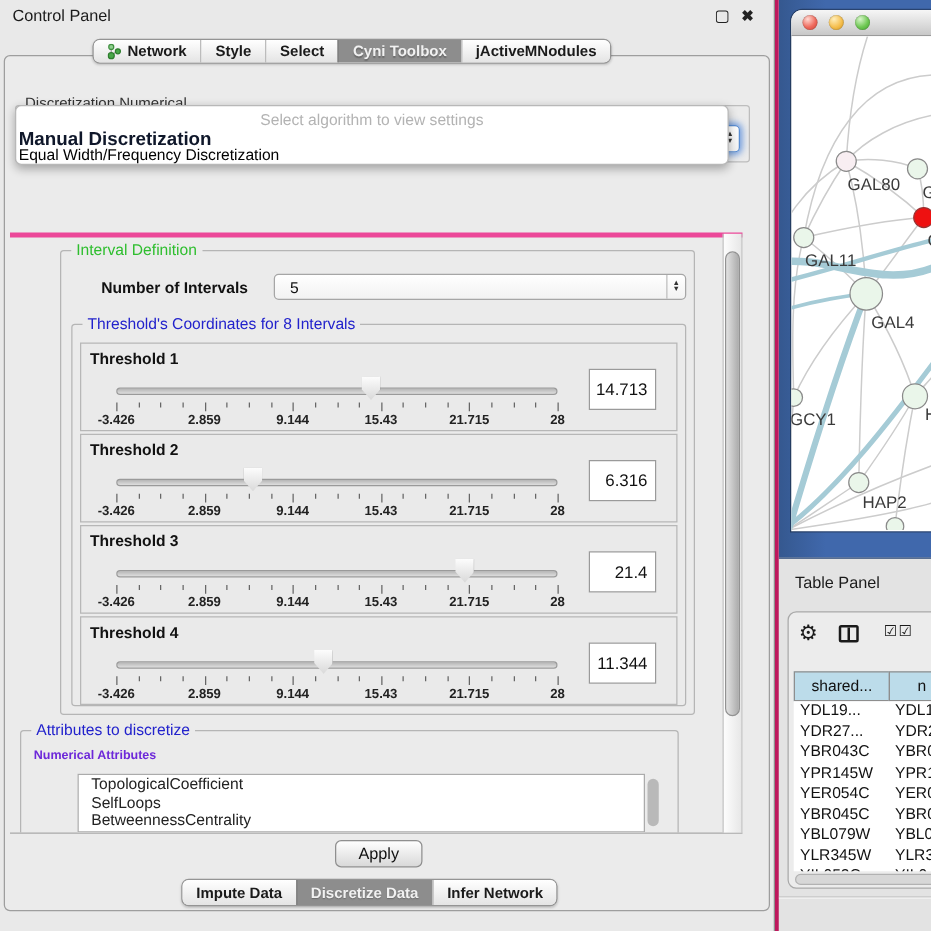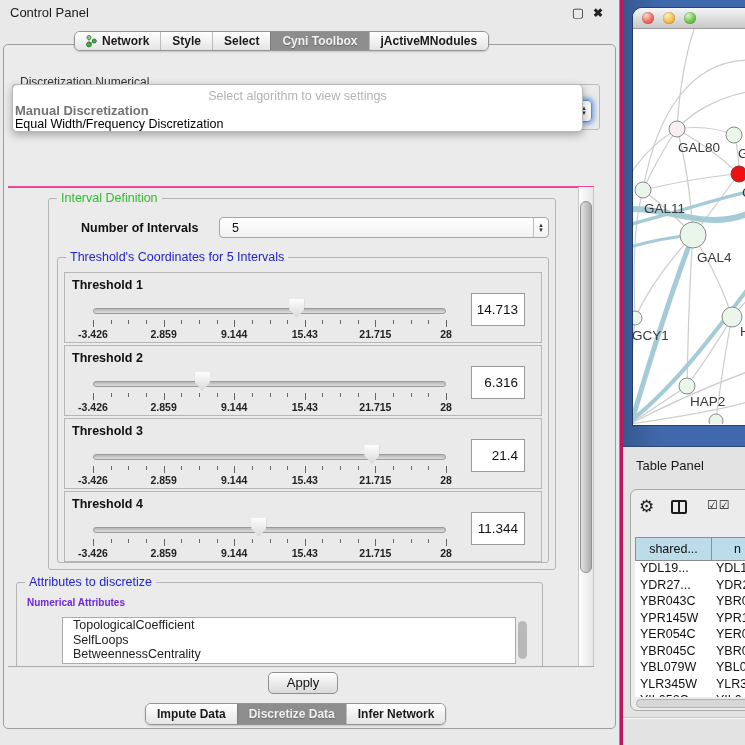--- a/index.html
+++ b/index.html
@@ -28,33 +28,33 @@
   .combo { background:linear-gradient(#ffffff,#f2f2f2); border:1px solid #a6a6a6; border-radius:4px; display:flex; align-items:center; font-size:12.5px; color:#111; }
   .combo .val { flex:1; padding-left:12px; overflow:hidden; white-space:nowrap; }
   .stepper { width:15px; align-self:stretch; border-left:1px solid #bdbdbd; display:flex; flex-direction:column; align-items:center; justify-content:center; color:#333; }
   .stepper span { font-size:6px; line-height:5px; }
   .disc-combo { position:absolute; left:20px; top:100px; width:572px; height:22px; z-index:2;
                 border-color:#5b8fd4; box-shadow:0 0 5px 2px rgba(95,145,220,.85); }
 
   
   .popup { position:absolute; left:12px; top:84px; width:571px; height:48px; background:#ffffff; border:1px solid #b8b8b8; border-radius:5px; box-shadow:0 3px 8px rgba(0,0,0,.3); z-index:10; }
   .popup-ph { position:absolute; left:0; right:0; top:4px; text-align:center; color:#b3b3b3; font-size:12.5px; }
-  .popup-opt1 { position:absolute; left:2px; top:18px; font-size:13px; font-weight:bold; color:#737373; }
+  .popup-opt1 { position:absolute; left:2px; top:18px; font-size:15px; font-weight:bold; color:#0f172a; }
   .popup-opt2 { position:absolute; left:2px; top:32px; font-size:12.5px; color:#000; }
 
   
   .group { position:absolute; border:1px solid #b5b5b5; border-radius:3px; }
   .legend { position:absolute; top:-8px; left:8px; background:#ebebeb; padding:0 4px; font-size:12.5px; white-space:nowrap; }
   .legend.green { color:#2ebe2e; } .legend.blue { color:#2222cc; } .legend.dark { color:#222; }
 
   .td-group { left:16px; top:136px; width:576px; height:45px; }
   .td-combo { position:absolute; left:8px; top:14px; width:558px; height:21px; }
 
   
-  .viewport { position:absolute; left:8px; top:186px; width:586px; height:481px; border-top:2px solid #ec4899; border-bottom:1px solid #a9a9a9; overflow:hidden; }
+  .viewport { position:absolute; left:8px; top:186px; width:586px; height:481px; border-top:4px solid #ec4899; border-bottom:1px solid #a9a9a9; overflow:hidden; }
   .iv-group { left:40px; top:10px; width:508px; height:372px; }
   .noi-label { position:absolute; left:32px; top:22px; font-size:12.5px; font-weight:bold; color:#111; }
   .noi-combo { position:absolute; left:170px; top:18px; width:330px; height:21px; }
   .th-group { left:8px; top:58px; width:492px; height:306px; }
 
   .thresh-item { position:relative; margin:0 6px 2px 6px; height:71px; border:1px solid #b7b7b7; background:#eaeaea; }
   .thresh-item:first-child { margin-top:14px; }
   .t-label { position:absolute; left:7px; top:5px; font-size:12.5px; font-weight:bold; color:#111; }
   .t-track { position:absolute; left:28px; top:35px; width:353px; height:6px; border-radius:3px; border:1px solid #9a9a9a; background:linear-gradient(#b6b6b6,#dedede); }
   .t-thumb { position:absolute; top:26px; width:15px; height:19px; background:linear-gradient(#fdfdfd,#d9d9d9); clip-path:polygon(0 0,100% 0,100% 55%,50% 100%,0 55%); filter:drop-shadow(0 0 1px #777); }
@@ -167,21 +167,21 @@
         <span class="legend green">Interval Definition</span>
         <div class="noi-label">Number of Intervals</div>
         <div class="combo noi-combo">
           <span class="val">5</span>
           <span class="stepper">
               <span>▲</span>
               <span>▼</span>
             </span>
         </div>
         <div class="group th-group">
-          <span class="legend blue">Threshold's Coordinates for 5 Intervals</span>
+          <span class="legend blue">Threshold's Coordinates for 8 Intervals</span>
           <div id="thresh-list">
               <div class="thresh-item">
                 <div class="t-label">Threshold 1</div>
                 <div class="t-track"></div>
                 <div class="t-thumb" style="left: 224.3px;"></div>
                 <div class="t-ticks">
                   <i class="major" style="left: 0%;"></i>
                   <i class="minor" style="left: 5%;"></i>
                   <i class="minor" style="left: 10%;"></i>
                   <i class="minor" style="left: 15%;"></i>

